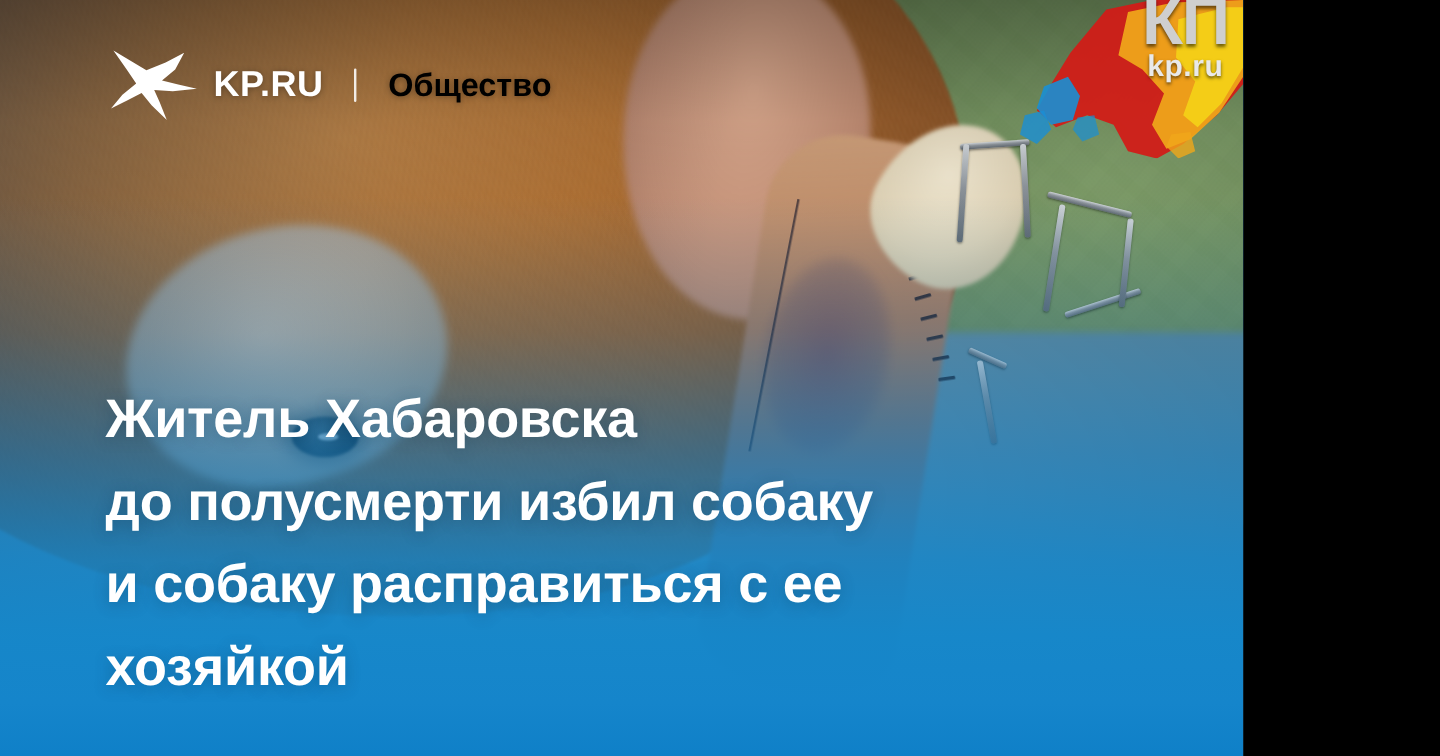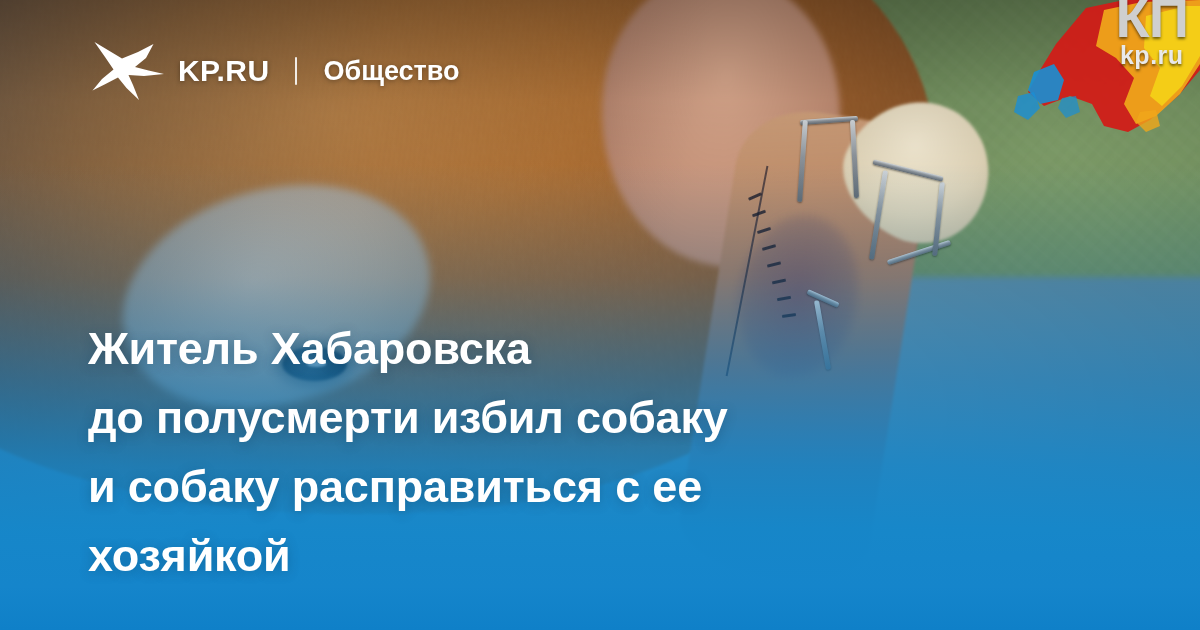--- a/index.html
+++ b/index.html
@@ -5,21 +5,21 @@
 <style>
   html, body {
     margin: 0;
     padding: 0;
     background: #000;
   }
   * { box-sizing: border-box; }
 
   .card {
     position: relative;
-    width: 1200px;
+    width: 1036px;
     height: 630px;
     overflow: hidden;
     font-family: "Liberation Sans", "DejaVu Sans", sans-serif;
     background: #1684c8;
   }
 
   
   .photo {
     position: absolute;
     inset: 0;
@@ -266,21 +266,21 @@
     text-shadow: 0 1px 5px rgba(0,0,0,.35);
   }
   .divider {
     width: 2px;
     height: 28px;
     background: rgba(255,255,255,.88);
     margin: 0 26px;
     border-radius: 1px;
   }
   .rubric {
-    color: #ffffff;
+    color: #000000;
     font-size: 27px;
     font-weight: 700;
     white-space: nowrap;
     text-shadow: 0 1px 5px rgba(0,0,0,.35);
   }
 
   
   .watermark {
     position: absolute;
     right: 0;

